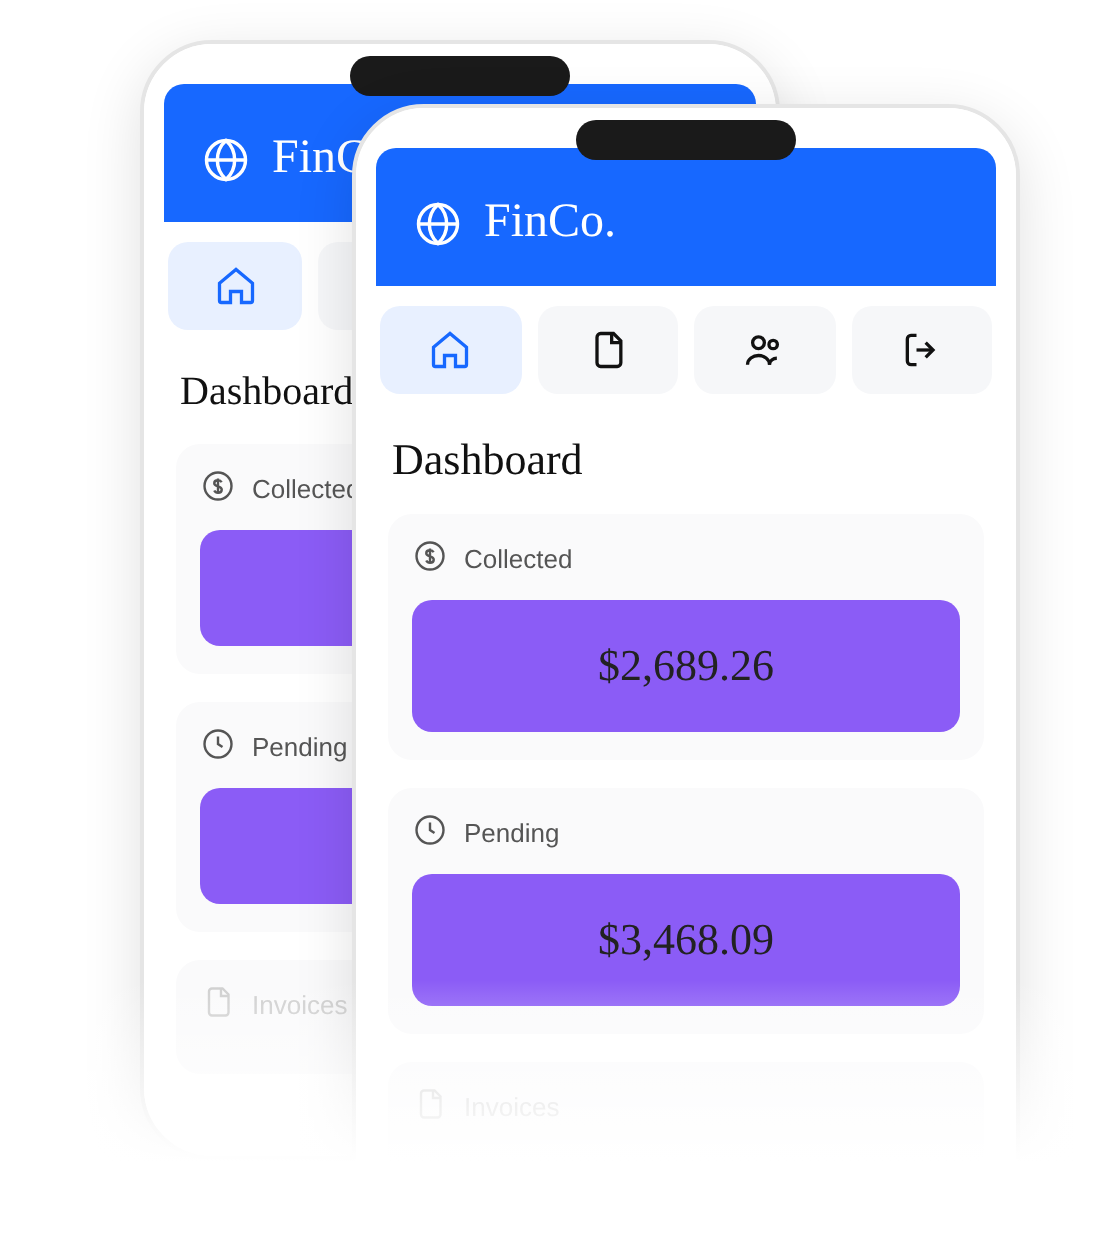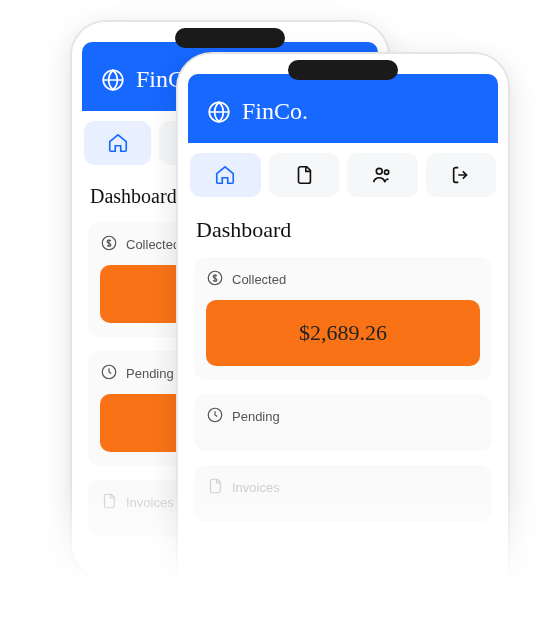--- a/index.html
+++ b/index.html
@@ -108,21 +108,21 @@
       display: flex;
       align-items: center;
       gap: 8px;
       color: #555;
       font-family: -apple-system, Arial, sans-serif;
       font-size: 13px;
       margin-bottom: 10px;
     }
     .card-header svg { width: 18px; height: 18px; }
     .card-value {
-      background: #f97316;
+      background: #8b5cf6;
       border-radius: 10px;
       padding: 20px 8px;
       text-align: center;
       font-size: 22px;
       color: #222;
     }
     .card-faded .card-header { color: #cfcfcf; }
     .bottom-fade {
       position: absolute;
       left: 0; right: 0; bottom: 0;
@@ -277,20 +277,21 @@
       <div class="card">
         <div class="card-header">
           <span>
             <svg viewBox="0 0 24 24" fill="none" stroke="#555" stroke-width="1.6">
                 <circle cx="12" cy="12" r="9"></circle>
                 <path d="M12 7v5l3 2"></path>
               </svg>
           </span>
           <span>Pending</span>
         </div>
+        <div class="card-value">$3,468.09</div>
       </div>
 
       <div class="card card-faded">
         <div class="card-header">
           <span>
             <svg viewBox="0 0 24 24" fill="none" stroke="#cfcfcf" stroke-width="1.6">
                 <path d="M8 3h7l4 4v12a2 2 0 0 1-2 2H8a2 2 0 0 1-2-2V5a2 2 0 0 1 2-2z"></path>
                 <path d="M14 3v5h5"></path>
               </svg>
           </span>

